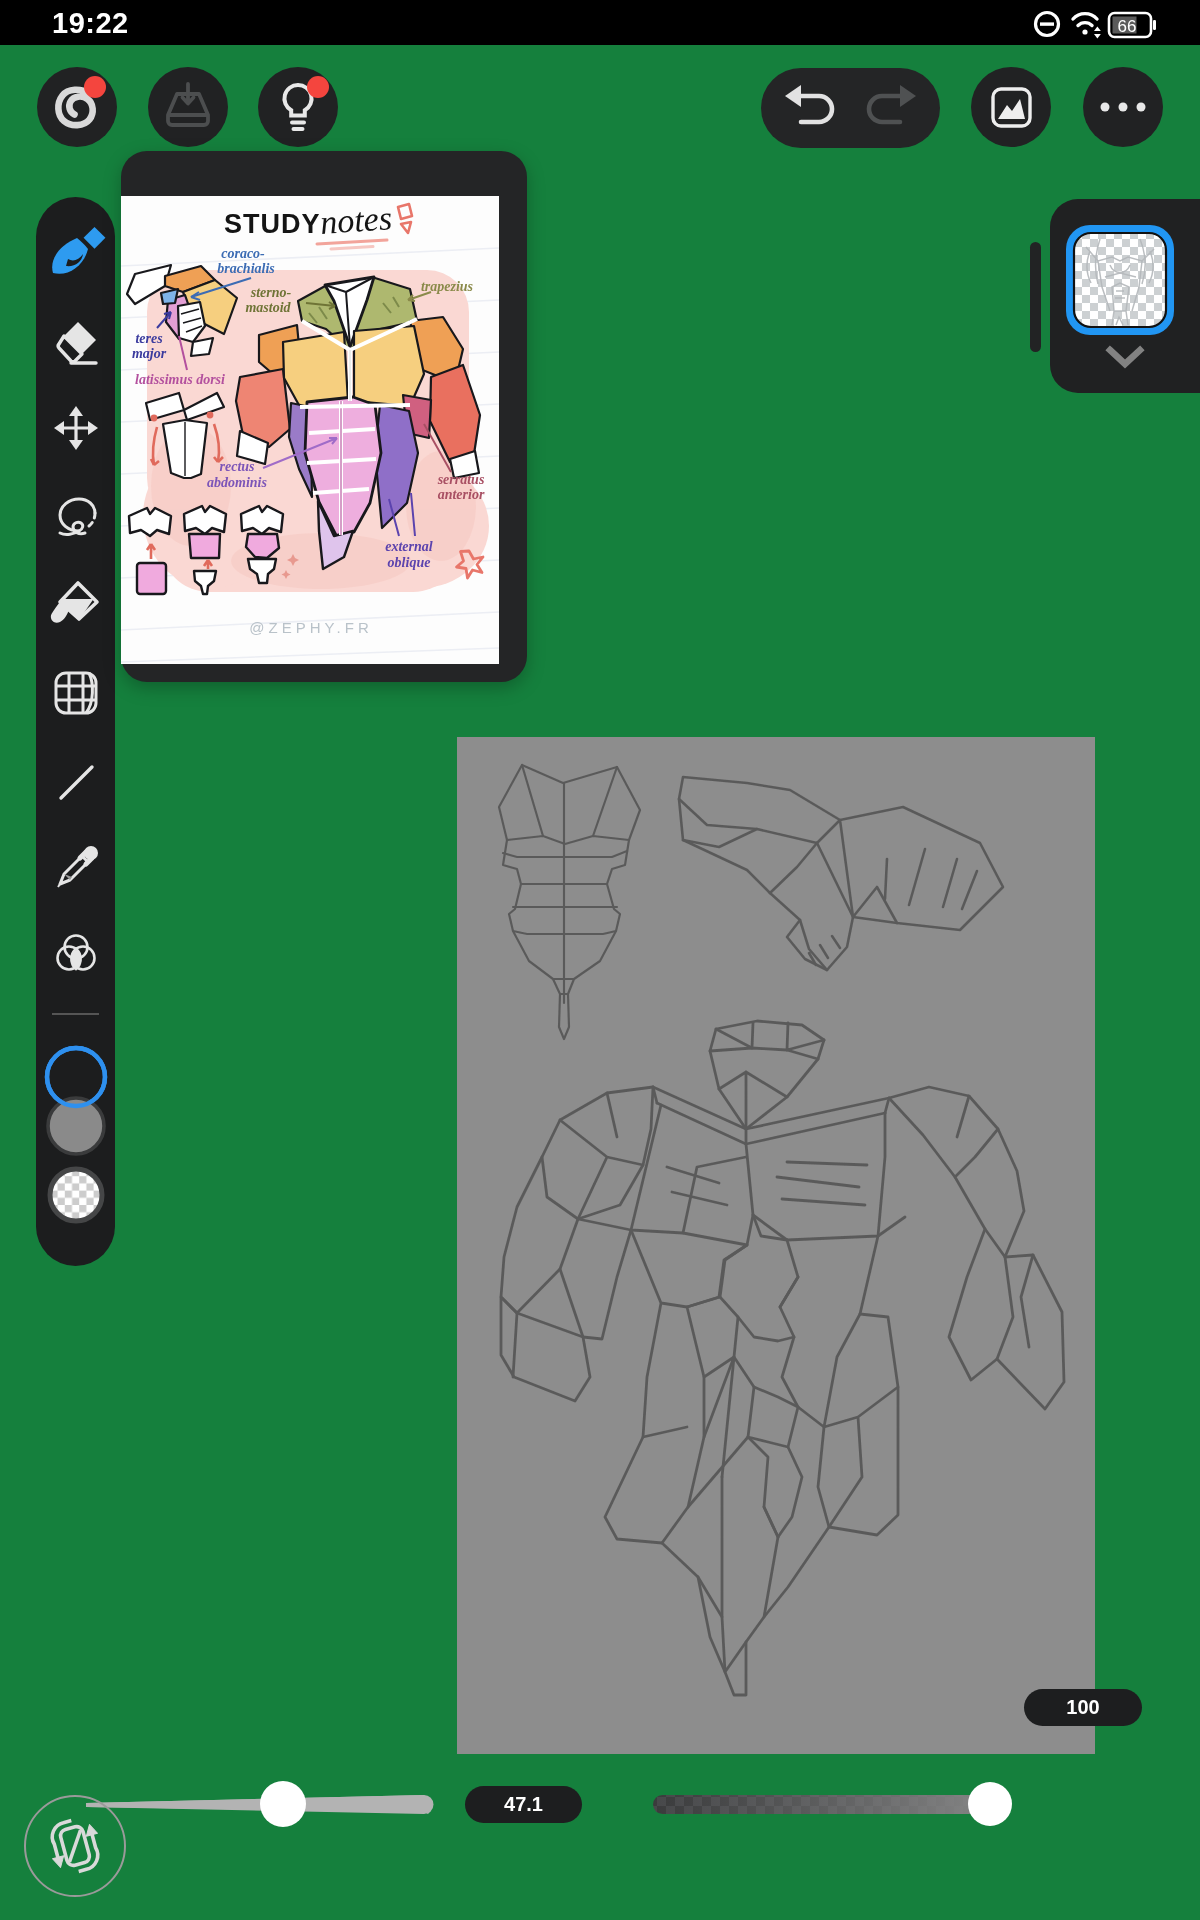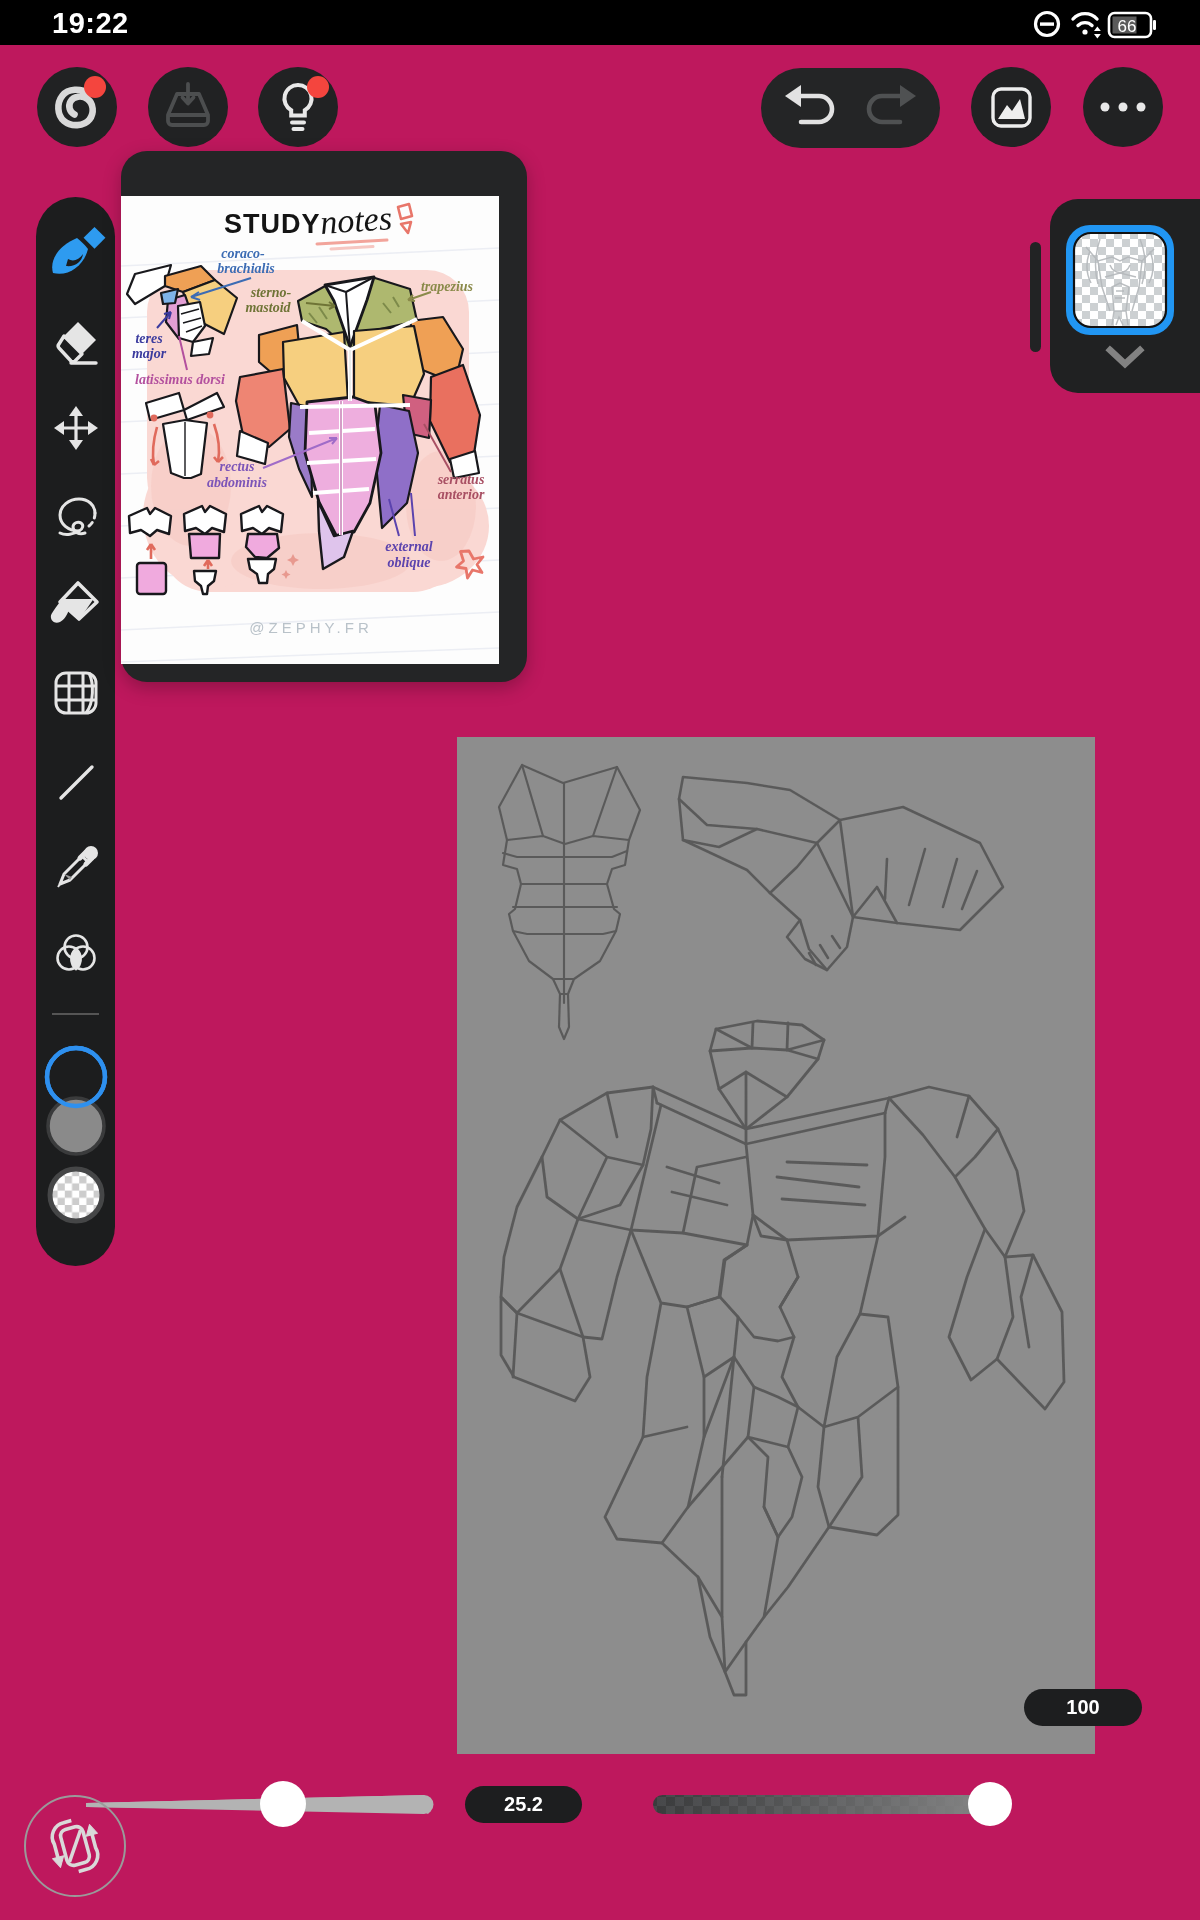--- a/index.html
+++ b/index.html
@@ -1,19 +1,19 @@
 <!DOCTYPE html>
 <html><head>
 <meta charset="utf-8">
 <style>
   * { margin:0; padding:0; box-sizing:border-box; }
   html,body { width:1200px; height:1920px; overflow:hidden; background:#2b2c2d;
     font-family:"Liberation Sans", sans-serif; }
   #root { position:absolute; top:0; left:0; width:1200px; height:1920px;
-    background:#be185d; overflow:hidden; }
+    background:#15803d; overflow:hidden; }
   .abs { position:absolute; }
   
   #statusbar { top:0; left:0; width:1200px; height:45px; background:#000; }
   #clock { left:52px; top:7px; color:#fff; font-size:29px; font-weight:bold; letter-spacing:0.5px;}
   
   .cbtn { width:80px; height:80px; border-radius:50%; background:#212223; }
   #undopill { left:761px; top:68px; width:179px; height:80px; border-radius:40px; background:#242526; }
   
   #toolpanel { left:36px; top:197px; width:79px; height:1069px; border-radius:40px; background:#1c1d1e; }
   
@@ -447,21 +447,21 @@
       </pattern>
       <linearGradient id="opac" x1="0" y1="0" x2="1" y2="0">
         <stop offset="0" stop-color="#7e7f80" stop-opacity="0"></stop>
         <stop offset="1" stop-color="#8a8a8a" stop-opacity="1"></stop>
       </linearGradient>
     </defs>
     <rect x="653" y="25" width="358" height="19" rx="9.5" fill="url(#chk3)"></rect>
     <rect x="653" y="25" width="358" height="19" rx="9.5" fill="url(#opac)"></rect>
     <circle cx="990" cy="34" r="22" fill="#fff"></circle>
   </svg>
-  <div class="badge abs" style="left:465px; top:1786px; width:117px;">25.2</div>
+  <div class="badge abs" style="left:465px; top:1786px; width:117px;">47.1</div>
   <div class="badge abs" style="left:1024px; top:1689px; width:118px;">100</div>
 
   <svg class="abs" style="left:22px; top:1793px;" width="106" height="106" viewBox="0 0 106 106">
     <circle cx="53" cy="53" r="50" fill="none" stroke="#9a9a9a" stroke-width="2"></circle>
     <g transform="translate(53,53) rotate(-15)">
       <rect x="-11.5" y="-18.5" width="23" height="37" rx="6.5" fill="none" stroke="#d9d9d9" stroke-width="3.6"></rect>
       <path d="M -9.5 14 L 9.5 -14" stroke="#d9d9d9" stroke-width="3.6"></path>
       <path d="M -19.5 8 L -19.5 -7 A 14.5 14.5 0 0 1 -5 -25.5 L 3 -25.5" fill="none" stroke="#d9d9d9" stroke-width="3.6"></path>
       <path d="M -19.5 17 L -25 6.5 L -13.5 6.5 Z" fill="#d9d9d9" stroke="#d9d9d9" stroke-linejoin="round"></path>
       <path d="M 19.5 -8 L 19.5 7 A 14.5 14.5 0 0 1 5 25.5 L -3 25.5" fill="none" stroke="#d9d9d9" stroke-width="3.6"></path>

